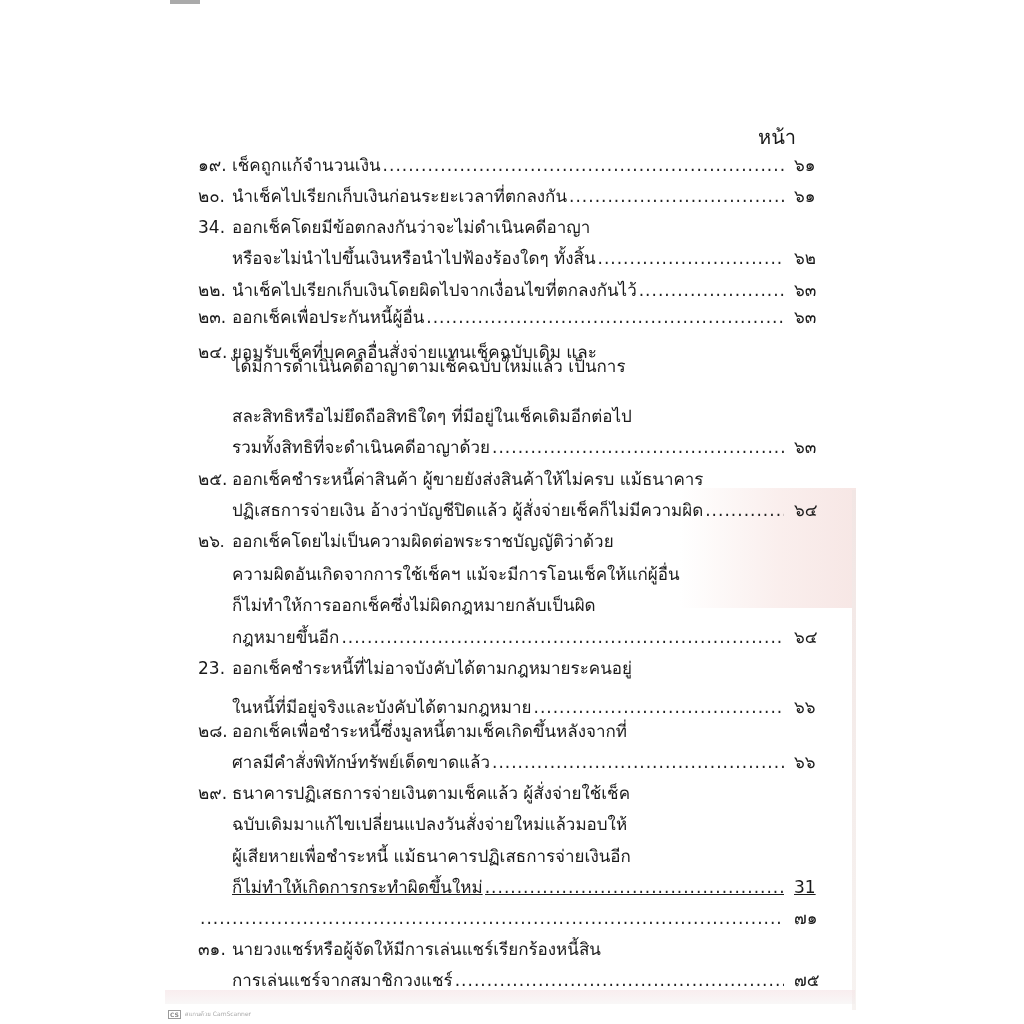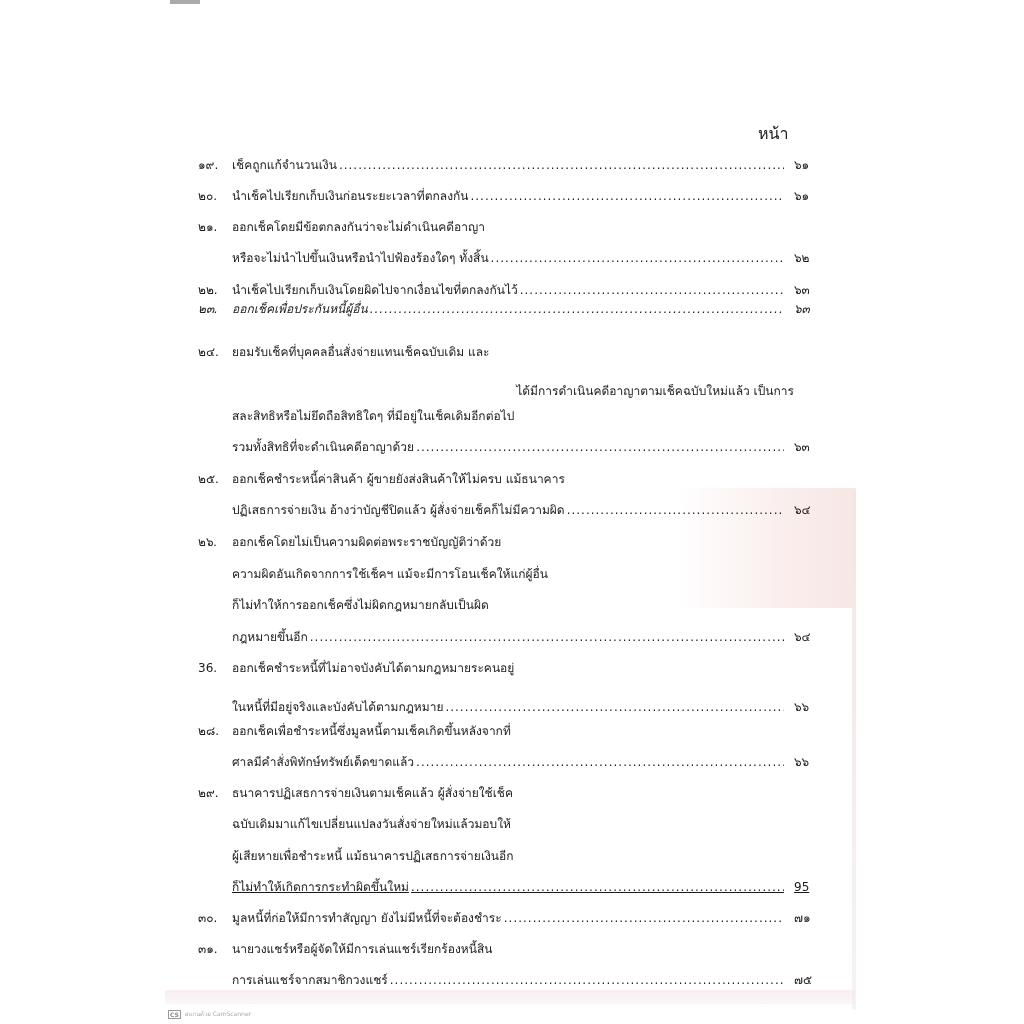--- a/index.html
+++ b/index.html
@@ -31,25 +31,25 @@
   }
   .scanner-mark {
     position: absolute; left: 168px; top: 1009px; display: flex; align-items: center; gap: 4px;
     font-size: 6px; color: #a8a8a8;
   }
   .scanner-icon {
     border: 1px solid #9a9a9a; font-size: 6px; padding: 0 1px; line-height: 7px; color: #8a8a8a;
     font-weight: bold;
   }
   .header-page {
-    position: absolute; left: 758px; top: 121px; font-size: 16px;
+    position: absolute; left: 758px; top: 121px; font-size: 20px;
   }
   .line {
     position: absolute; left: 198px; width: 596px; height: 26px;
-    font-size: 12px; line-height: 26px; white-space: nowrap;
+    font-size: 17px; line-height: 26px; white-space: nowrap;
   }
   .line.cont { left: 232px; width: 562px; }
   .num { display: inline-block; width: 34px; }
   .entry-text { display: inline; }
   .leader-row { display: flex; align-items: baseline; width: 100%; }
   .leader-row .txt { flex: 0 0 auto; }
   .leader-row .dots {
     flex: 1 1 auto; overflow: hidden; margin: 0 6px 0 2px; color: #222;
     letter-spacing: 1px; white-space: nowrap;
   }
@@ -78,47 +78,47 @@
       </div>
     </div>
     <div class="line" style="top: 183px; width: 632px;">
       <div class="leader-row">
         <span class="txt"><span class="num">๒๐.</span><span class="entry-text">นำเช็คไปเรียกเก็บเงินก่อนระยะเวลาที่ตกลงกัน</span></span>
         <span class="dots"></span>
         <span class="pg">๖๑</span>
       </div>
     </div>
     <div class="line" style="top: 214px;">
-      <div class=""><span class="txt"><span class="num">๒๑.</span><span class="entry-text">ออกเช็คโดยมีข้อตกลงกันว่าจะไม่ดำเนินคดีอาญา</span></span></div>
+      <div class=""><span class="txt"><span class="num">34.</span><span class="entry-text">ออกเช็คโดยมีข้อตกลงกันว่าจะไม่ดำเนินคดีอาญา</span></span></div>
     </div>
     <div class="line cont" style="top: 245px; width: 598px;">
       <div class="leader-row">
         <span class="txt"><span class="entry-text">หรือจะไม่นำไปขึ้นเงินหรือนำไปฟ้องร้องใดๆ ทั้งสิ้น</span></span>
         <span class="dots"></span>
         <span class="pg">๖๒</span>
       </div>
     </div>
     <div class="line" style="top: 277px; width: 632px;">
       <div class="leader-row">
         <span class="txt"><span class="num">๒๒.</span><span class="entry-text">นำเช็คไปเรียกเก็บเงินโดยผิดไปจากเงื่อนไขที่ตกลงกันไว้</span></span>
         <span class="dots"></span>
         <span class="pg">๖๓</span>
       </div>
     </div>
-    <div class="line" style="top: 296px; width: 632px; font-style: italic;">
+    <div class="line" style="top: 304px; width: 632px;">
       <div class="leader-row">
         <span class="txt"><span class="num">๒๓.</span><span class="entry-text">ออกเช็คเพื่อประกันหนี้ผู้อื่น</span></span>
         <span class="dots"></span>
         <span class="pg">๖๓</span>
       </div>
     </div>
     <div class="line" style="top: 339px;">
       <div class=""><span class="txt"><span class="num">๒๔.</span><span class="entry-text">ยอมรับเช็คที่บุคคลอื่นสั่งจ่ายแทนเช็คฉบับเดิม และ</span></span></div>
     </div>
-    <div class="line cont" style="top: 378px; text-align: right;">
+    <div class="line cont" style="top: 353px;">
       <div class=""><span class="txt"><span class="entry-text">ได้มีการดำเนินคดีอาญาตามเช็คฉบับใหม่แล้ว เป็นการ</span></span></div>
     </div>
     <div class="line cont" style="top: 403px;">
       <div class=""><span class="txt"><span class="entry-text">สละสิทธิหรือไม่ยึดถือสิทธิใดๆ ที่มีอยู่ในเช็คเดิมอีกต่อไป</span></span></div>
     </div>
     <div class="line cont" style="top: 434px; width: 598px;">
       <div class="leader-row">
         <span class="txt"><span class="entry-text">รวมทั้งสิทธิที่จะดำเนินคดีอาญาด้วย</span></span>
         <span class="dots"></span>
         <span class="pg">๖๓</span>
@@ -144,21 +144,21 @@
       <div class=""><span class="txt"><span class="entry-text">ก็ไม่ทำให้การออกเช็คซึ่งไม่ผิดกฎหมายกลับเป็นผิด</span></span></div>
     </div>
     <div class="line cont" style="top: 624px; width: 598px;">
       <div class="leader-row">
         <span class="txt"><span class="entry-text">กฎหมายขึ้นอีก</span></span>
         <span class="dots"></span>
         <span class="pg">๖๔</span>
       </div>
     </div>
     <div class="line" style="top: 655px;">
-      <div class=""><span class="txt"><span class="num">36.</span><span class="entry-text">ออกเช็คชำระหนี้ที่ไม่อาจบังคับได้ตามกฎหมายระคนอยู่</span></span></div>
+      <div class=""><span class="txt"><span class="num">23.</span><span class="entry-text">ออกเช็คชำระหนี้ที่ไม่อาจบังคับได้ตามกฎหมายระคนอยู่</span></span></div>
     </div>
     <div class="line cont" style="top: 686px; width: 598px; margin-top: 8px;">
       <div class="leader-row">
         <span class="txt"><span class="entry-text">ในหนี้ที่มีอยู่จริงและบังคับได้ตามกฎหมาย</span></span>
         <span class="dots"></span>
         <span class="pg">๖๖</span>
       </div>
     </div>
     <div class="line" style="top: 718px;">
       <div class=""><span class="txt"><span class="num">๒๘.</span><span class="entry-text">ออกเช็คเพื่อชำระหนี้ซึ่งมูลหนี้ตามเช็คเกิดขึ้นหลังจากที่</span></span></div>
@@ -176,26 +176,25 @@
     <div class="line cont" style="top: 811px;">
       <div class=""><span class="txt"><span class="entry-text">ฉบับเดิมมาแก้ไขเปลี่ยนแปลงวันสั่งจ่ายใหม่แล้วมอบให้</span></span></div>
     </div>
     <div class="line cont" style="top: 843px;">
       <div class=""><span class="txt"><span class="entry-text">ผู้เสียหายเพื่อชำระหนี้ แม้ธนาคารปฏิเสธการจ่ายเงินอีก</span></span></div>
     </div>
     <div class="line cont" style="top: 874px; width: 598px; text-decoration: underline;">
       <div class="leader-row">
         <span class="txt"><span class="entry-text">ก็ไม่ทำให้เกิดการกระทำผิดขึ้นใหม่</span></span>
         <span class="dots"></span>
-        <span class="pg">95</span>
+        <span class="pg">31</span>
       </div>
     </div>
     <div class="line" style="top: 905px; width: 632px;">
       <div class="leader-row">
-        <span class="txt"><span class="num">๓๐.</span><span class="entry-text">มูลหนี้ที่ก่อให้มีการทำสัญญา ยังไม่มีหนี้ที่จะต้องชำระ</span></span>
         <span class="dots"></span>
         <span class="pg">๗๑</span>
       </div>
     </div>
     <div class="line" style="top: 936px;">
       <div class=""><span class="txt"><span class="num">๓๑.</span><span class="entry-text">นายวงแชร์หรือผู้จัดให้มีการเล่นแชร์เรียกร้องหนี้สิน</span></span></div>
     </div>
     <div class="line cont" style="top: 967px; width: 598px;">
       <div class="leader-row">
         <span class="txt"><span class="entry-text">การเล่นแชร์จากสมาชิกวงแชร์</span></span>

